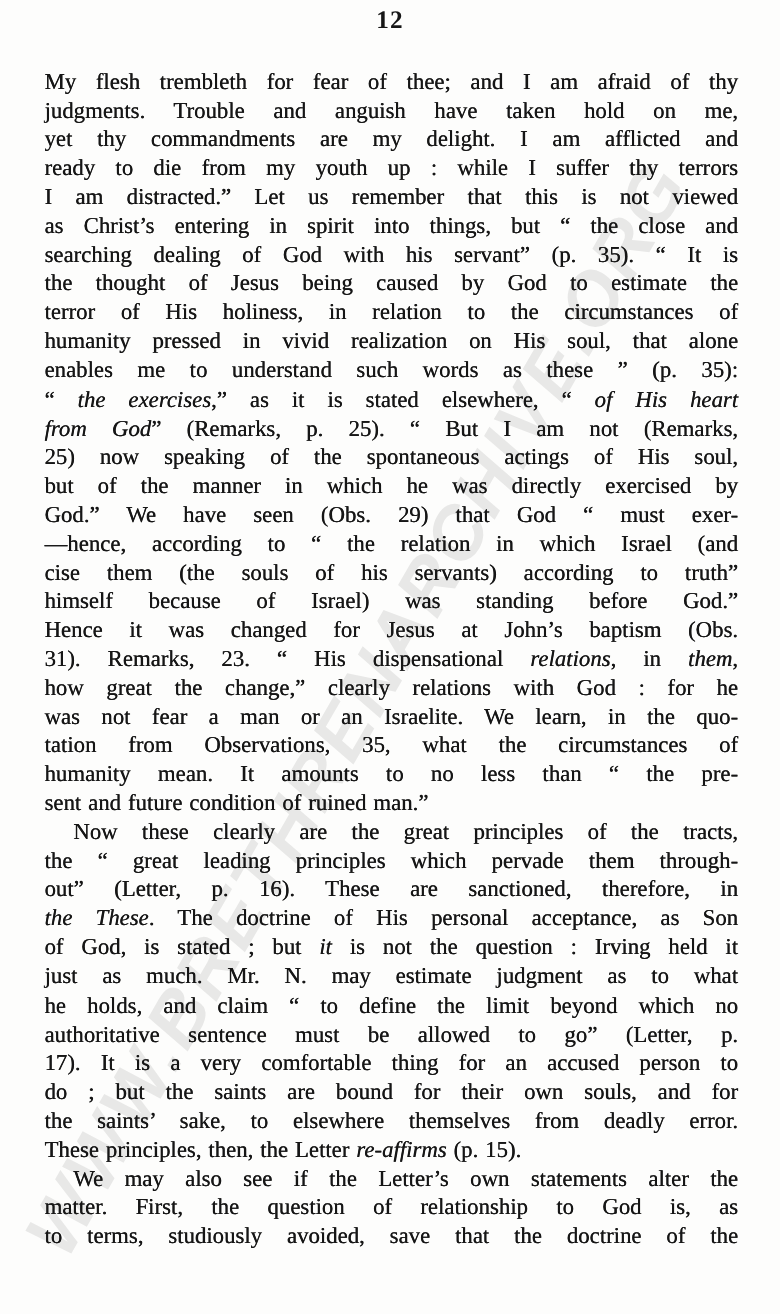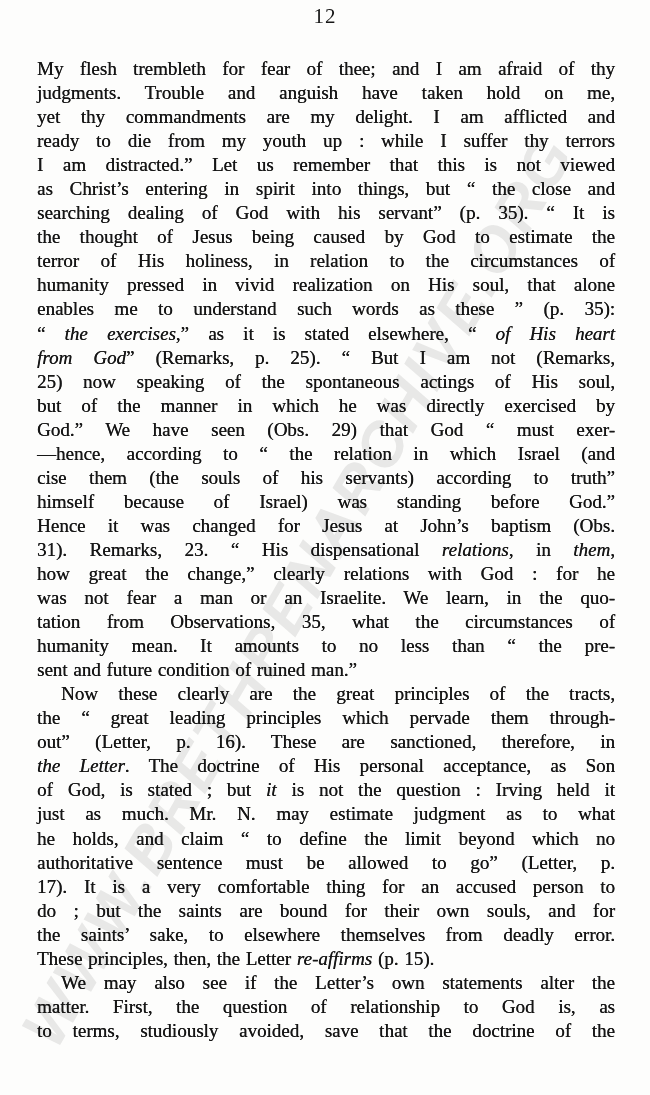--- a/index.html
+++ b/index.html
@@ -3,21 +3,21 @@
 <meta charset="utf-8">
 <style>
   html,body { margin:0; padding:0; background:#e9e9e9; }
   .page {
     position:relative; width:650px; height:1095px; margin:0 auto;
     background:#fdfdfc; overflow:hidden;
     font-family:"Liberation Serif", serif; color:#161616;
   }
   .page-number {
     position:absolute; top:4px; left:0; width:100%;
-    text-align:center; font-size:21px; font-weight:normal; letter-spacing:1px;
+    text-align:center; font-size:21px; font-weight:bold; letter-spacing:1px;
   }
   .watermark {
     position:absolute; left:38px; top:1005px;
     transform:rotate(-60deg); transform-origin:left center;
     white-space:nowrap;
     font-family:"Liberation Sans", sans-serif;
     font-weight:bold; font-style:italic;
     font-size:62px; letter-spacing:3px;
     color:rgba(90,90,90,0.13);
     user-select:none; pointer-events:none;
@@ -68,21 +68,21 @@
         <div class="line jst">how great the change,” clearly relations with God : for he</div>
         <div class="line jst">was not fear a man or an Israelite.  We learn, in the quo-</div>
         <div class="line jst">tation from Observations, 35, what the circumstances of</div>
         <div class="line jst">humanity mean.  It amounts to no less than “ the pre-</div>
         <div class="line">sent and future condition of ruined man.”</div>
       </div>
       <div class="para">
         <div class="line jst ind">Now these clearly are the great principles of the tracts,</div>
         <div class="line jst">the “ great leading principles which pervade them through-</div>
         <div class="line jst">out” (Letter, p. 16).  These are sanctioned, therefore, in</div>
-        <div class="line jst"><em>the Letter</em>.  The doctrine of His personal acceptance, as Son</div>
+        <div class="line jst"><em>the These</em>.  The doctrine of His personal acceptance, as Son</div>
         <div class="line jst">of God, is stated ; but <em>it</em> is not the question : Irving held it</div>
         <div class="line jst">just as much.  Mr. N. may estimate judgment as to what</div>
         <div class="line jst">he holds, and claim “ to define the limit beyond which no</div>
         <div class="line jst">authoritative sentence must be allowed to go”  (Letter, p.</div>
         <div class="line jst">17).  It is a very comfortable thing for an accused person to</div>
         <div class="line jst">do ; but the saints are bound for their own souls, and for</div>
         <div class="line jst">the saints’ sake, to elsewhere themselves from deadly error.</div>
         <div class="line">These principles, then, the Letter <em>re-affirms</em> (p. 15).</div>
       </div>
       <div class="para">

